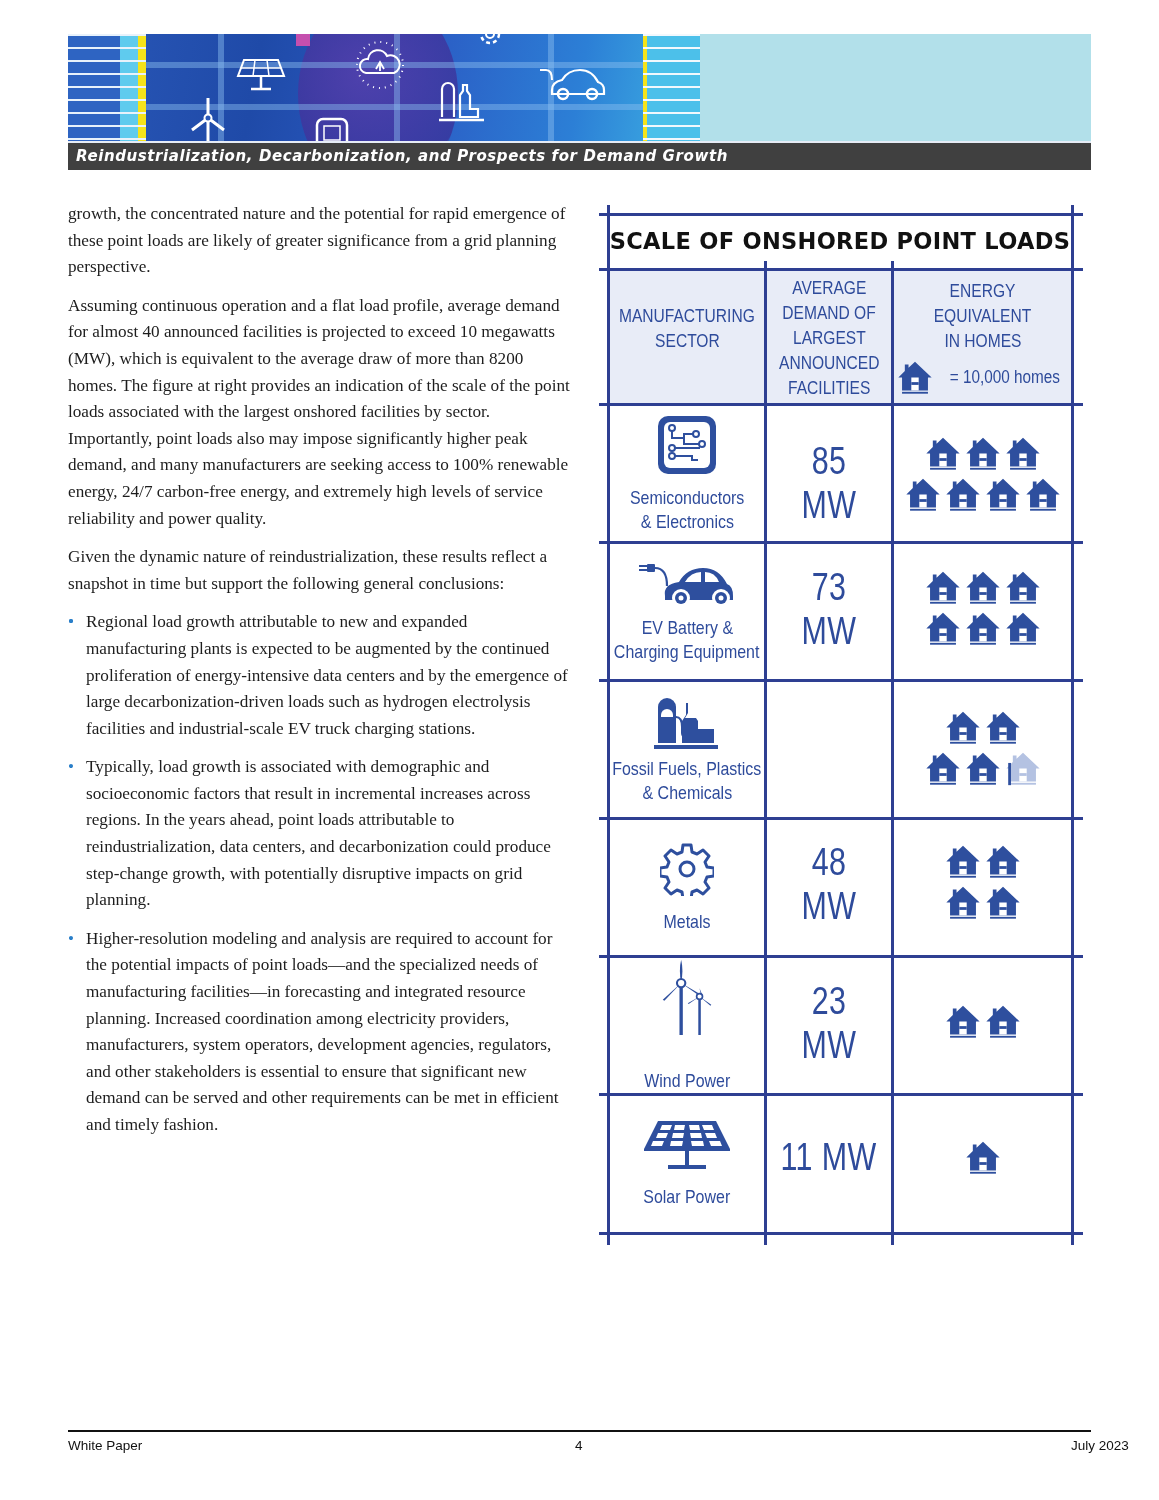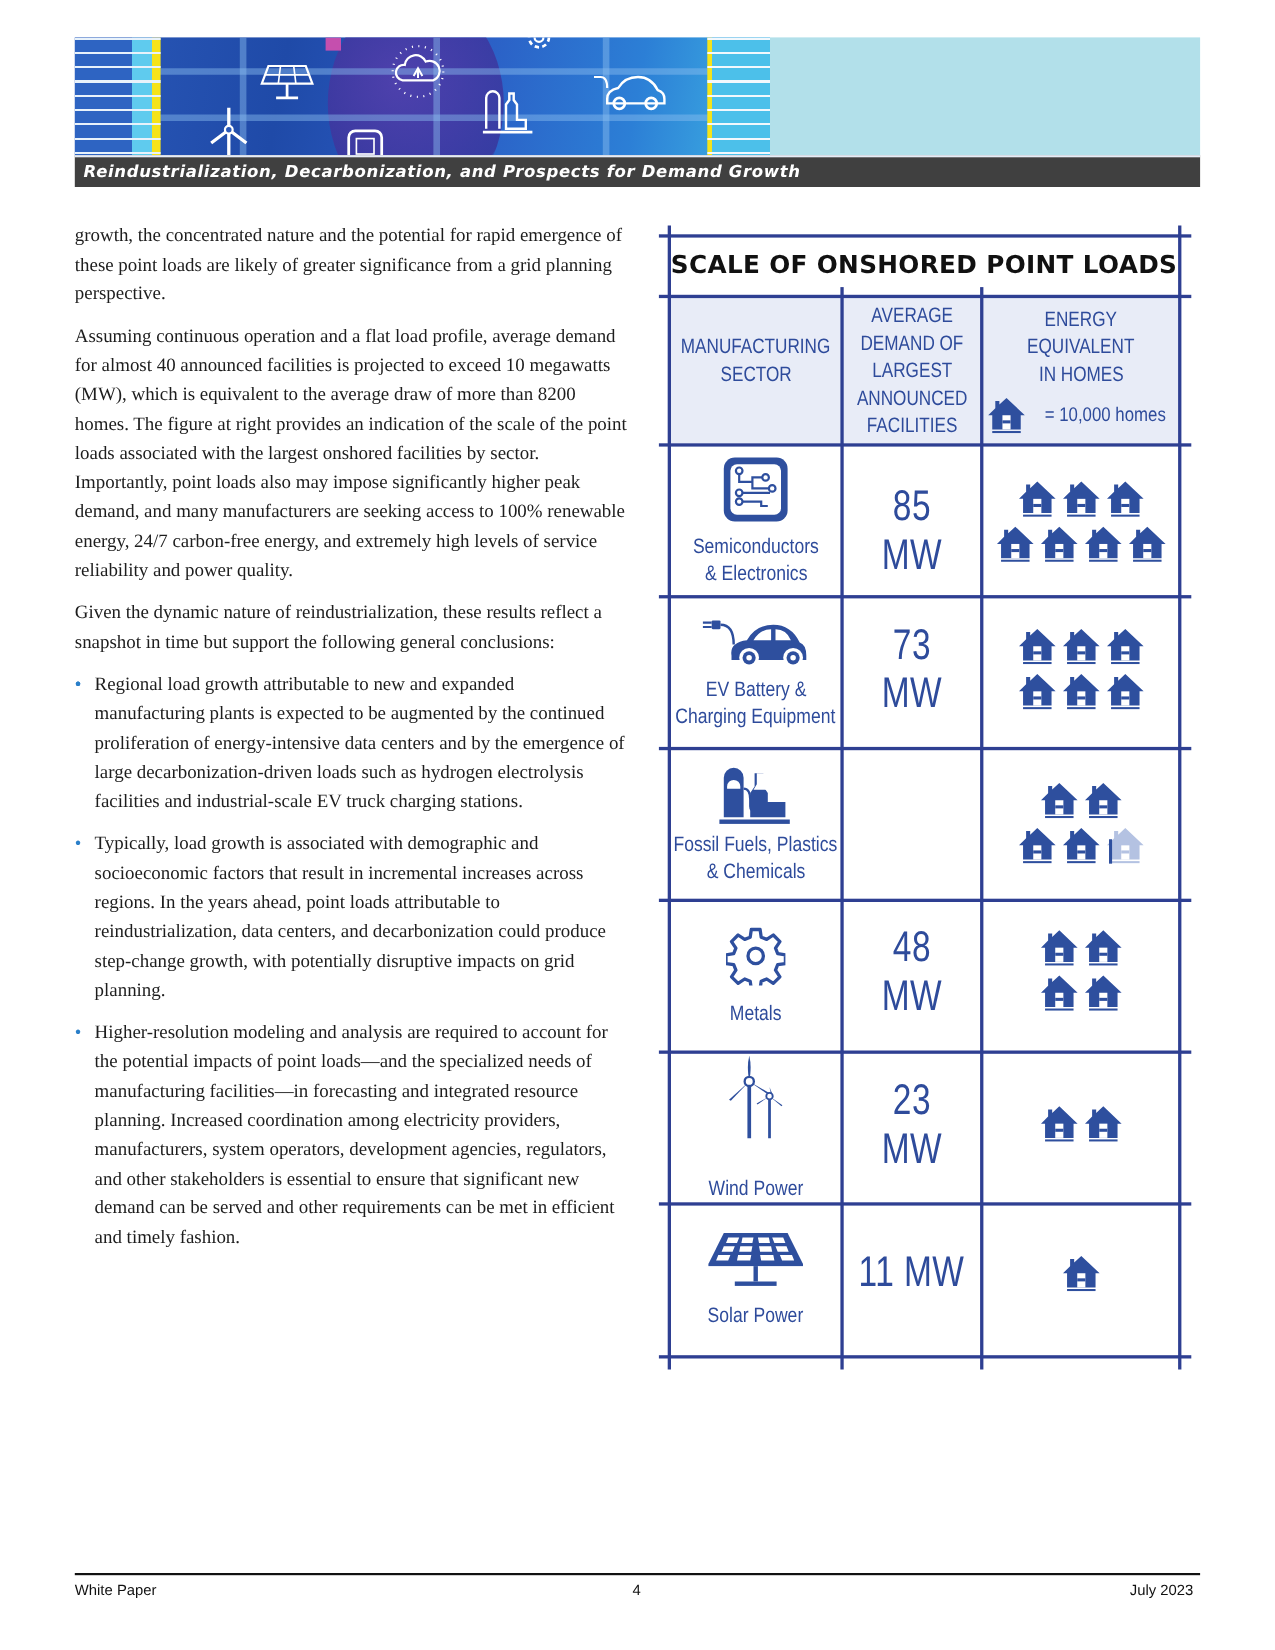--- a/index.html
+++ b/index.html
@@ -397,13 +397,13 @@
       <rect x="16" y="20" width="8" height="14" fill="#fff"></rect>
       <rect x="16" y="25" width="8" height="3" fill="#b4c2e2"></rect>
       <rect x="6" y="35.5" width="28" height="2" fill="#b4c2e2"></rect>
     </symbol>
   </defs>
 </svg>
 
 <div class="footer-rule"></div>
 <div class="footer" style="left:68px;">White Paper</div>
 <div class="footer" style="left:575px;">4</div>
-<div class="footer" style="left:1027px;">July 2023</div>
+<div class="footer" style="left:1071px;">July 2023</div>
 
 </body></html>

